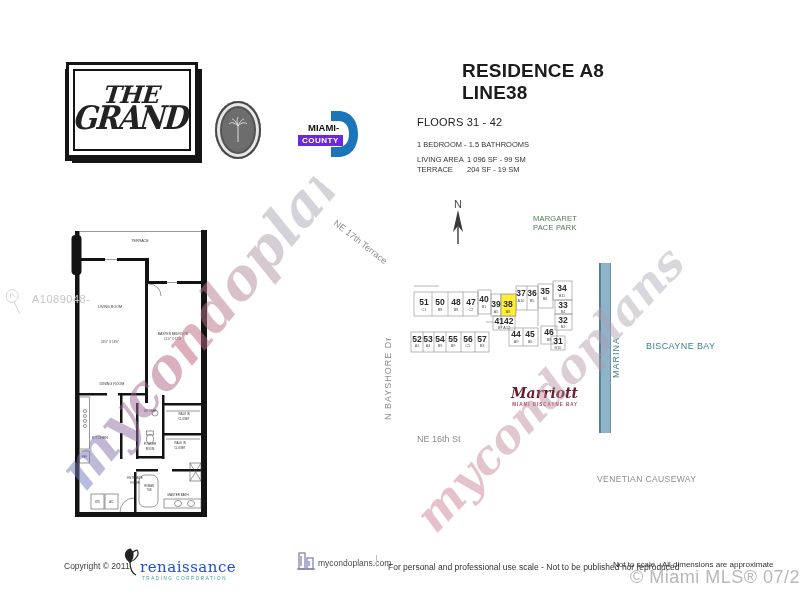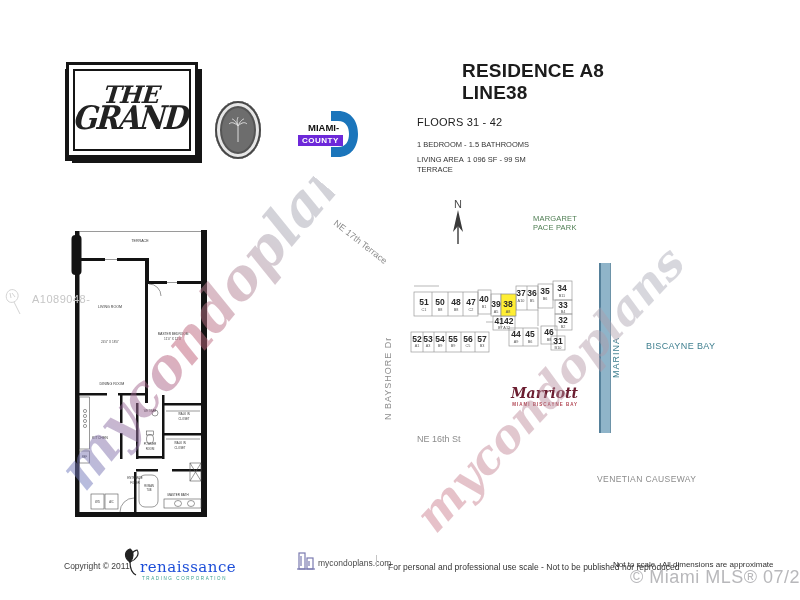--- a/index.html
+++ b/index.html
@@ -125,20 +125,21 @@
   <div class="hdr">
     <div class="hdr-title">RESIDENCE A8</div>
     <div class="hdr-title">LINE38</div>
     <div class="hdr-floors">FLOORS 31 - 42</div>
     <div class="hdr-specs">
       <div>1 BEDROOM - 1.5 BATHROOMS</div>
       <div class="spec-grid">
         <span>LIVING AREA</span>
         <span>1 096 SF - 99 SM</span>
         <span>TERRACE</span>
+        <span>204 SF - 19 SM</span>
       </div>
     </div>
   </div>
 
   <div class="compass">
     <div class="compass-n">N</div>
     <svg width="18" height="36" viewBox="0 0 18 36">
       <polygon points="9,0 14,22 9,16 4,22" fill="#3a3a3a"></polygon>
       <line x1="9" y1="16" x2="9" y2="34" stroke="#3a3a3a" stroke-width="1.4"></line>
     </svg>

